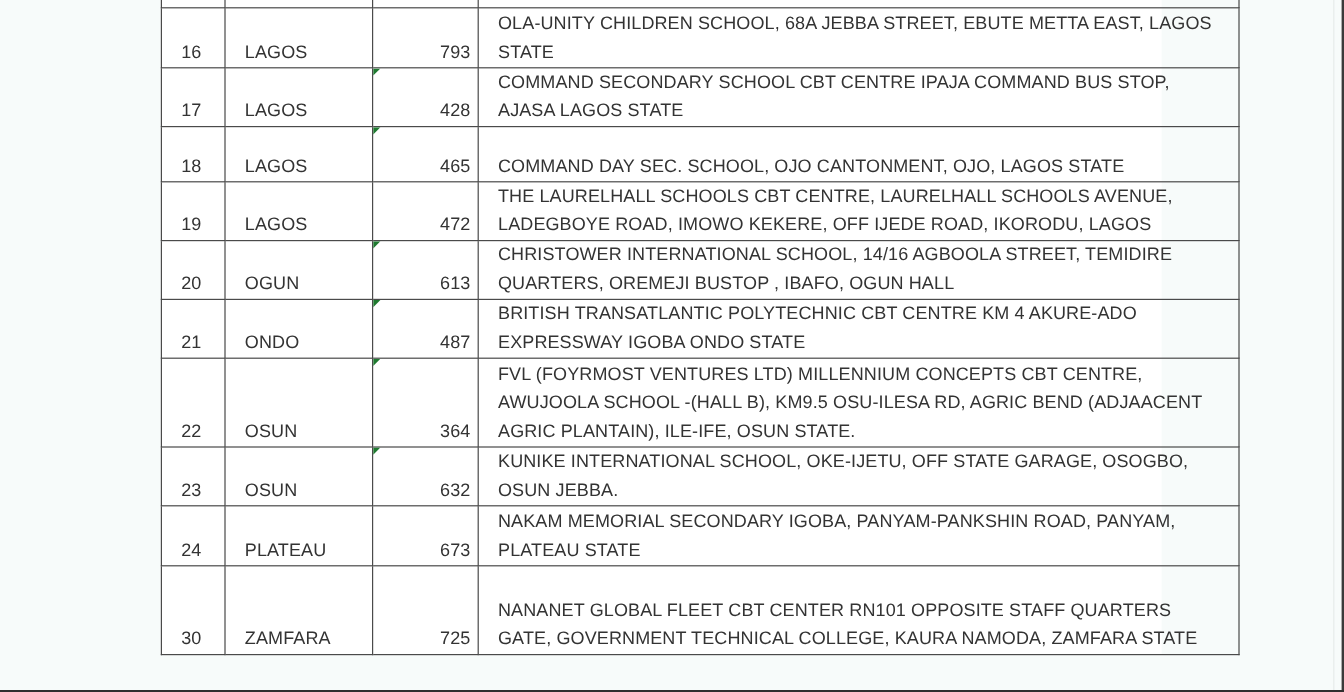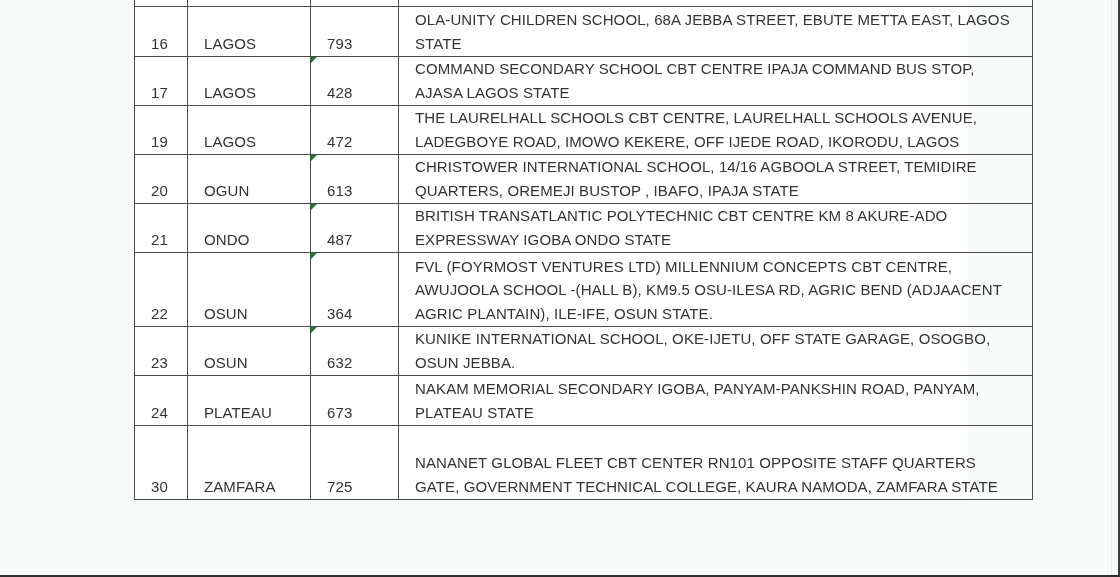--- a/index.html
+++ b/index.html
@@ -57,21 +57,21 @@
       font-size: 15px;
       line-height: 23.5px;
       vertical-align: bottom;
       white-space: nowrap;
       overflow: hidden;
       color: #333;
       letter-spacing: 0.1px;
     }
     td.c-sn { width: 34px; margin-left: 27px; }
     td.c-state { width: 104px; }
-    td.c-num { width: 65px; text-align: left; padding-right: 6px; position: relative; }
+    td.c-num { width: 65px; text-align: right; padding-right: 6px; position: relative; }
     td.c-addr { width: 615px; white-space: normal; }
     .addr-line { display: block; white-space: nowrap; }
     .err-tri {
       position: absolute;
       left: 0;
       top: 0;
       width: 0;
       height: 0;
       border-top: 6px solid #1f7a30;
       border-right: 6px solid transparent;
@@ -107,43 +107,51 @@
         <tr style="height: 48px;">
           <td class="c-sn">17</td>
           <td class="c-state">LAGOS</td>
           <td class="c-num"><span class="err-tri" style="border-top-color: rgb(31, 122, 48);"></span><span>428</span></td>
           <td class="c-addr">
             <span class="addr-line">COMMAND SECONDARY SCHOOL CBT CENTRE IPAJA COMMAND BUS STOP,</span>
             <span class="addr-line">AJASA LAGOS STATE</span>
           </td>
         </tr>
         <tr style="height: 46px;">
+          <td class="c-sn">18</td>
+          <td class="c-state">LAGOS</td>
+          <td class="c-num"><span class="err-tri" style="border-top-color: rgb(31, 122, 48);"></span><span>465</span></td>
+          <td class="c-addr">
+            <span class="addr-line">COMMAND DAY SEC. SCHOOL, OJO CANTONMENT, OJO, LAGOS STATE</span>
+          </td>
+        </tr>
+        <tr style="height: 46px;">
           <td class="c-sn">19</td>
           <td class="c-state">LAGOS</td>
           <td class="c-num"><span>472</span></td>
           <td class="c-addr">
             <span class="addr-line">THE LAURELHALL SCHOOLS CBT CENTRE, LAURELHALL SCHOOLS AVENUE,</span>
             <span class="addr-line">LADEGBOYE ROAD, IMOWO KEKERE, OFF IJEDE ROAD, IKORODU, LAGOS</span>
           </td>
         </tr>
         <tr style="height: 47px;">
           <td class="c-sn">20</td>
           <td class="c-state">OGUN</td>
           <td class="c-num"><span class="err-tri" style="border-top-color: rgb(31, 122, 48);"></span><span>613</span></td>
           <td class="c-addr">
             <span class="addr-line">CHRISTOWER INTERNATIONAL SCHOOL, 14/16 AGBOOLA STREET, TEMIDIRE</span>
-            <span class="addr-line">QUARTERS, OREMEJI BUSTOP , IBAFO, IPAJA STATE</span>
+            <span class="addr-line">QUARTERS, OREMEJI BUSTOP , IBAFO, OGUN HALL</span>
           </td>
         </tr>
         <tr style="height: 47px;">
           <td class="c-sn">21</td>
           <td class="c-state">ONDO</td>
           <td class="c-num"><span class="err-tri" style="border-top-color: rgb(31, 122, 48);"></span><span>487</span></td>
           <td class="c-addr">
-            <span class="addr-line">BRITISH TRANSATLANTIC POLYTECHNIC CBT CENTRE KM 8 AKURE-ADO</span>
+            <span class="addr-line">BRITISH TRANSATLANTIC POLYTECHNIC CBT CENTRE KM 4 AKURE-ADO</span>
             <span class="addr-line">EXPRESSWAY IGOBA ONDO STATE</span>
           </td>
         </tr>
         <tr style="height: 74px;">
           <td class="c-sn">22</td>
           <td class="c-state">OSUN</td>
           <td class="c-num"><span class="err-tri" style="border-top-color: rgb(31, 122, 48);"></span><span>364</span></td>
           <td class="c-addr">
             <span class="addr-line">FVL (FOYRMOST VENTURES LTD) MILLENNIUM CONCEPTS CBT CENTRE,</span>
             <span class="addr-line">AWUJOOLA SCHOOL -(HALL B), KM9.5 OSU-ILESA RD, AGRIC BEND (ADJAACENT</span>

